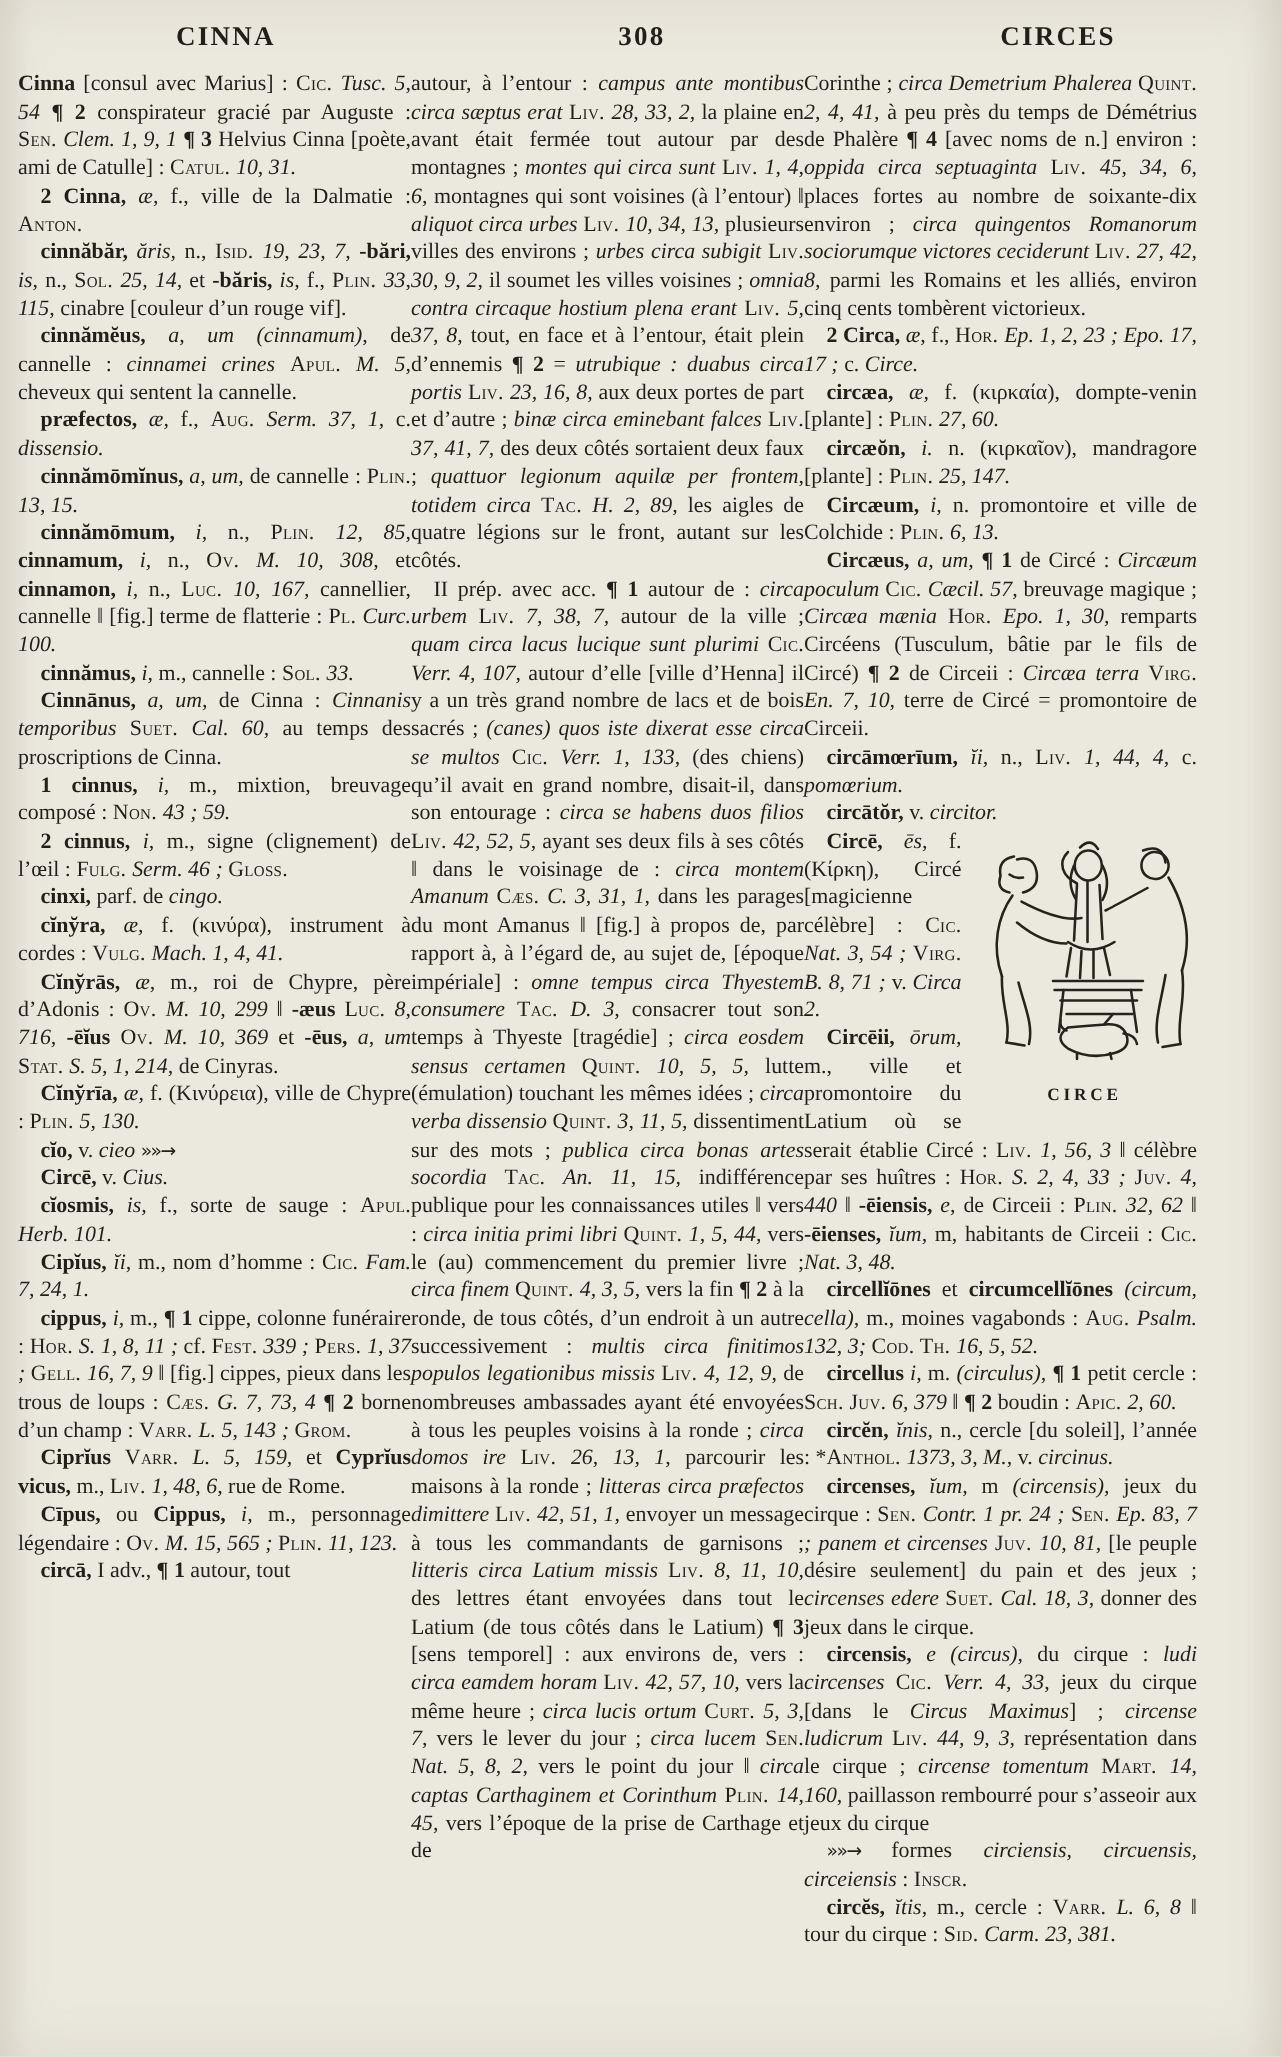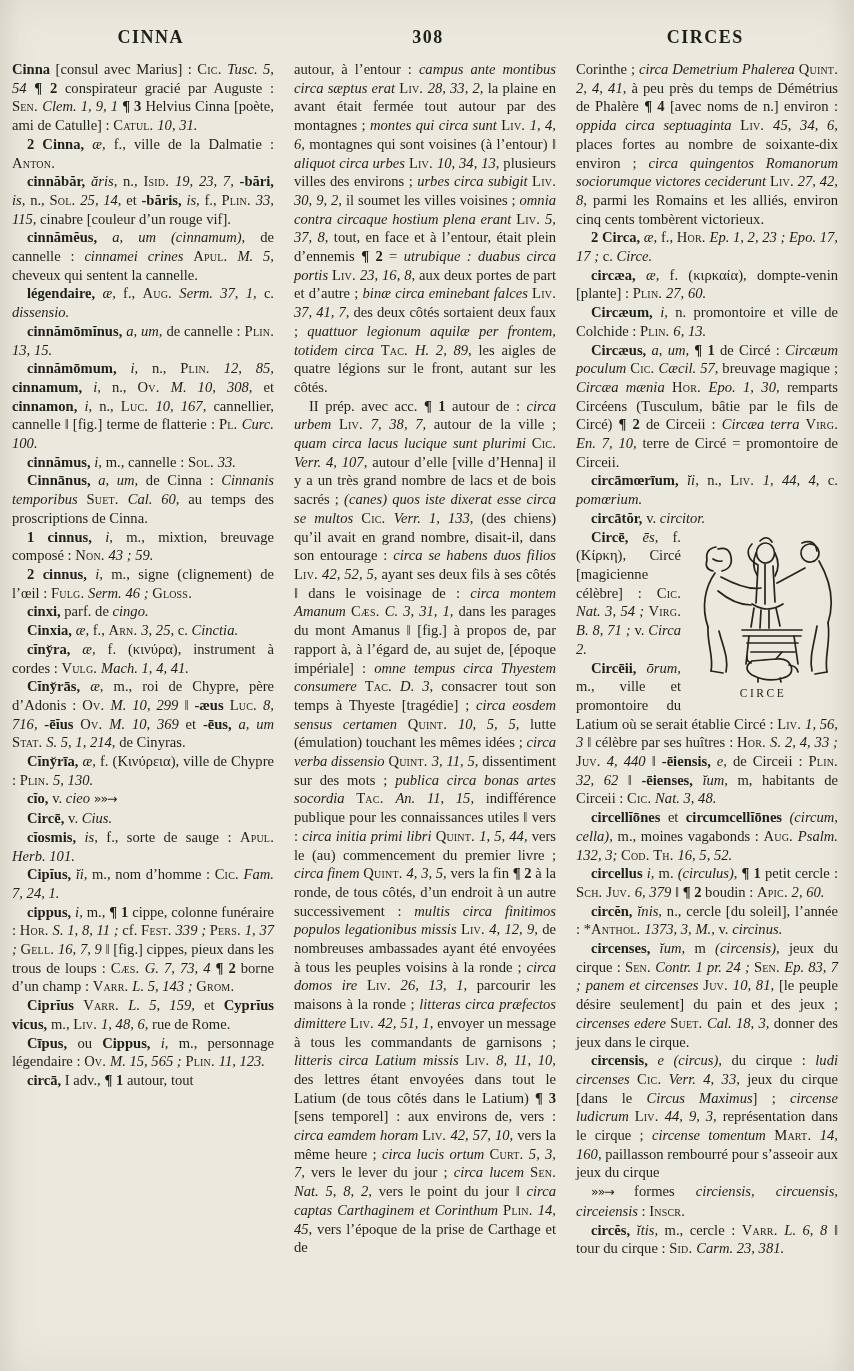--- a/index.html
+++ b/index.html
@@ -1,79 +1,79 @@
 <!DOCTYPE html>
 <html><head>
 <meta charset="utf-8">
 <style>
   html,body{margin:0;padding:0}
   body{width:854px;height:1371px;overflow:hidden;background:#e7e4da}
-  .page{box-sizing:border-box;width:854px;height:1371px;padding:25px 10px 0 12px;
+  .page{box-sizing:border-box;width:854px;height:1371px;padding:12px 10px 0 12px;
     background:linear-gradient(90deg,#e2dfd3 0,#ebe8de 20px,#ebe8de 830px,#e1ded2 854px);
     font-family:"Liberation Serif","DejaVu Serif",serif;color:#211f1a;
     box-shadow:inset 0 0 40px rgba(120,110,90,.12)}
   .header{display:flex;align-items:baseline;margin:2px 0 12px 0;
     font-weight:bold;font-size:18px;letter-spacing:1.5px}
   .header .h{flex:1;text-align:center}
-  .cols{display:flex;gap:20px}
+  .cols{display:flex;gap:0}
   .col{width:262px;text-align:justify;font-size:14.6px;line-height:18.7px}
   p.para{margin:0;text-indent:15px}
   p.noind{text-indent:0}
   .b{font-weight:bold}
   .i{font-style:italic}
   .sc{font-variant:small-caps;letter-spacing:.2px}
   .arrow{font-family:"DejaVu Sans",sans-serif;font-size:12.5px;letter-spacing:-1px;white-space:nowrap}
   .figwrap{float:right;width:150px;margin:3px 0 3px 7px;text-align:center}
   .figwrap svg{display:block;margin:0 auto}
-  .figcap{font-size:11.5px;letter-spacing:2.5px;font-weight:normal;margin-top:1px}
+  .figcap{font-size:11.5px;letter-spacing:2.5px;font-weight:bold;margin-top:14px}
 </style>
 </head>
 <body>
 
 <div class="page">
   <div class="header">
     <div class="h">CINNA</div>
     <div class="h">308</div>
     <div class="h">CIRCES</div>
   </div>
   <div class="cols">
     <div class="col">
         <p class="para noind"><span class="b">Cinna</span> [consul avec Marius] : <span class="sc">Cic. </span><span class="i">Tusc. 5, 54 </span><span class="b">¶ 2 </span>conspirateur gracié par Auguste : <span class="sc">Sen. </span><span class="i">Clem. 1, 9, 1 </span><span class="b">¶ 3 </span>Helvius Cinna [poète, ami de Catulle] : <span class="sc">Catul. </span><span class="i">10, 31.</span></p>
         <p class="para"><span class="b">2 Cinna, </span><span class="i">æ, </span>f., ville de la Dalmatie : <span class="sc">Anton.</span></p>
         <p class="para"><span class="b">cinnăbăr, </span><span class="i">ăris, </span>n., <span class="sc">Isid. </span><span class="i">19, 23, 7, </span><span class="b">-bări, </span><span class="i">is, </span>n., <span class="sc">Sol. </span><span class="i">25, 14, </span>et <span class="b">-băris, </span><span class="i">is, </span>f., <span class="sc">Plin. </span><span class="i">33, 115, </span>cinabre [couleur d’un rouge vif].</p>
         <p class="para"><span class="b">cinnămĕus, </span><span class="i">a, um (cinnamum), </span>de cannelle : <span class="i">cinnamei crines </span><span class="sc">Apul. </span><span class="i">M. 5, </span>cheveux qui sentent la cannelle.</p>
-        <p class="para"><span class="b">légendaire, </span><span class="i">æ, </span>f., <span class="sc">Aug. </span><span class="i">Serm. 37, 1, </span>c. <span class="i">dissensio.</span></p>
+        <p class="para"><span class="b">præfectos, </span><span class="i">æ, </span>f., <span class="sc">Aug. </span><span class="i">Serm. 37, 1, </span>c. <span class="i">dissensio.</span></p>
         <p class="para"><span class="b">cinnămōmĭnus, </span><span class="i">a, um, </span>de cannelle : <span class="sc">Plin. </span><span class="i">13, 15.</span></p>
         <p class="para"><span class="b">cinnămōmum, </span><span class="i">i, </span>n., <span class="sc">Plin. </span><span class="i">12, 85, </span><span class="b">cinnamum, </span><span class="i">i, </span>n., <span class="sc">Ov. </span><span class="i">M. 10, 308, </span>et <span class="b">cinnamon, </span><span class="i">i, </span>n., <span class="sc">Luc. </span><span class="i">10, 167, </span>cannellier, cannelle ‖ [fig.] terme de flatterie : <span class="sc">Pl. </span><span class="i">Curc. 100.</span></p>
         <p class="para"><span class="b">cinnămus, </span><span class="i">i, </span>m., cannelle : <span class="sc">Sol. </span><span class="i">33.</span></p>
         <p class="para"><span class="b">Cinnānus, </span><span class="i">a, um, </span>de Cinna : <span class="i">Cinnanis temporibus </span><span class="sc">Suet. </span><span class="i">Cal. 60, </span>au temps des proscriptions de Cinna.</p>
         <p class="para"><span class="b">1 cinnus, </span><span class="i">i, </span>m., mixtion, breuvage composé : <span class="sc">Non. </span><span class="i">43 ; 59.</span></p>
         <p class="para"><span class="b">2 cinnus, </span><span class="i">i, </span>m., signe (clignement) de l’œil : <span class="sc">Fulg. </span><span class="i">Serm. 46 ; </span><span class="sc">Gloss.</span></p>
         <p class="para"><span class="b">cinxi, </span>parf. de <span class="i">cingo.</span></p>
-        <p class="para"><span class="b">Cinxia, </span><span class="i">æ, </span>f., <span class="sc">Arn. </span><span class="i">3, 25, </span>c. <span class="i">Cinctia.</span></p>
         <p class="para"><span class="b">cĭny̆ra, </span><span class="i">æ, </span>f. (κινύρα), instrument à cordes : <span class="sc">Vulg. </span><span class="i">Mach. 1, 4, 41.</span></p>
         <p class="para"><span class="b">Cĭny̆rās, </span><span class="i">æ, </span>m., roi de Chypre, père d’Adonis : <span class="sc">Ov. </span><span class="i">M. 10, 299 </span>‖ <span class="b">-æus </span><span class="sc">Luc. </span><span class="i">8, 716, </span><span class="b">-ēĭus </span><span class="sc">Ov. </span><span class="i">M. 10, 369 </span>et <span class="b">-ēus, </span><span class="i">a, um </span><span class="sc">Stat. </span><span class="i">S. 5, 1, 214, </span>de Cinyras.</p>
         <p class="para"><span class="b">Cĭny̆rīa, </span><span class="i">æ, </span>f. (Κινύρεια), ville de Chypre : <span class="sc">Plin. </span><span class="i">5, 130.</span></p>
         <p class="para"><span class="b">cĭo, </span>v. <span class="i">cieo </span><span class="arrow">»»→</span></p>
         <p class="para"><span class="b">Circē, </span>v. <span class="i">Cius.</span></p>
         <p class="para"><span class="b">cĭosmis, </span><span class="i">is, </span>f., sorte de sauge : <span class="sc">Apul. </span><span class="i">Herb. 101.</span></p>
         <p class="para"><span class="b">Cipĭus, </span><span class="i">ĭi, </span>m., nom d’homme : <span class="sc">Cic. </span><span class="i">Fam. 7, 24, 1.</span></p>
         <p class="para"><span class="b">cippus, </span><span class="i">i, </span>m., <span class="b">¶ 1 </span>cippe, colonne funéraire : <span class="sc">Hor. </span><span class="i">S. 1, 8, 11 ; </span>cf. <span class="sc">Fest. </span><span class="i">339 ; </span><span class="sc">Pers. </span><span class="i">1, 37 ; </span><span class="sc">Gell. </span><span class="i">16, 7, 9 </span>‖ [fig.] cippes, pieux dans les trous de loups : <span class="sc">Cæs. </span><span class="i">G. 7, 73, 4 </span><span class="b">¶ 2 </span>borne d’un champ : <span class="sc">Varr. </span><span class="i">L. 5, 143 ; </span><span class="sc">Grom.</span></p>
         <p class="para"><span class="b">Ciprĭus </span><span class="sc">Varr. </span><span class="i">L. 5, 159, </span>et <span class="b">Cyprĭus vicus, </span>m., <span class="sc">Liv. </span><span class="i">1, 48, 6, </span>rue de Rome.</p>
         <p class="para"><span class="b">Cīpus, </span>ou <span class="b">Cippus, </span><span class="i">i, </span>m., personnage légendaire : <span class="sc">Ov. </span><span class="i">M. 15, 565 ; </span><span class="sc">Plin. </span><span class="i">11, 123.</span></p>
         <p class="para"><span class="b">circā, </span>I adv., <span class="b">¶ 1 </span>autour, tout</p>
       </div>
     <div class="col">
         <p class="para noind">autour, à l’entour : <span class="i">campus ante montibus circa sæptus erat </span><span class="sc">Liv. </span><span class="i">28, 33, 2, </span>la plaine en avant était fermée tout autour par des montagnes ; <span class="i">montes qui circa sunt </span><span class="sc">Liv. </span><span class="i">1, 4, 6, </span>montagnes qui sont voisines (à l’entour) ‖ <span class="i">aliquot circa urbes </span><span class="sc">Liv. </span><span class="i">10, 34, 13, </span>plusieurs villes des environs ; <span class="i">urbes circa subigit </span><span class="sc">Liv. </span><span class="i">30, 9, 2, </span>il soumet les villes voisines ; <span class="i">omnia contra circaque hostium plena erant </span><span class="sc">Liv. </span><span class="i">5, 37, 8, </span>tout, en face et à l’entour, était plein d’ennemis <span class="b">¶ 2 </span>= <span class="i">utrubique : duabus circa portis </span><span class="sc">Liv. </span><span class="i">23, 16, 8, </span>aux deux portes de part et d’autre ; <span class="i">binæ circa eminebant falces </span><span class="sc">Liv. </span><span class="i">37, 41, 7, </span>des deux côtés sortaient deux faux ; <span class="i">quattuor legionum aquilæ per frontem, totidem circa </span><span class="sc">Tac. </span><span class="i">H. 2, 89, </span>les aigles de quatre légions sur le front, autant sur les côtés.</p>
         <p class="para">II prép. avec acc. <span class="b">¶ 1 </span>autour de : <span class="i">circa urbem </span><span class="sc">Liv. </span><span class="i">7, 38, 7, </span>autour de la ville ; <span class="i">quam circa lacus lucique sunt plurimi </span><span class="sc">Cic. </span><span class="i">Verr. 4, 107, </span>autour d’elle [ville d’Henna] il y a un très grand nombre de lacs et de bois sacrés ; <span class="i">(canes) quos iste dixerat esse circa se multos </span><span class="sc">Cic. </span><span class="i">Verr. 1, 133, </span>(des chiens) qu’il avait en grand nombre, disait-il, dans son entourage : <span class="i">circa se habens duos filios </span><span class="sc">Liv. </span><span class="i">42, 52, 5, </span>ayant ses deux fils à ses côtés ‖ dans le voisinage de : <span class="i">circa montem Amanum </span><span class="sc">Cæs. </span><span class="i">C. 3, 31, 1, </span>dans les parages du mont Amanus ‖ [fig.] à propos de, par rapport à, à l’égard de, au sujet de, [époque impériale] : <span class="i">omne tempus circa Thyestem consumere </span><span class="sc">Tac. </span><span class="i">D. 3, </span>consacrer tout son temps à Thyeste [tragédie] ; <span class="i">circa eosdem sensus certamen </span><span class="sc">Quint. </span><span class="i">10, 5, 5, </span>lutte (émulation) touchant les mêmes idées ; <span class="i">circa verba dissensio </span><span class="sc">Quint. </span><span class="i">3, 11, 5, </span>dissentiment sur des mots ; <span class="i">publica circa bonas artes socordia </span><span class="sc">Tac. </span><span class="i">An. 11, 15, </span>indifférence publique pour les connaissances utiles ‖ vers : <span class="i">circa initia primi libri </span><span class="sc">Quint. </span><span class="i">1, 5, 44, </span>vers le (au) commencement du premier livre ; <span class="i">circa finem </span><span class="sc">Quint. </span><span class="i">4, 3, 5, </span>vers la fin <span class="b">¶ 2 </span>à la ronde, de tous côtés, d’un endroit à un autre successivement : <span class="i">multis circa finitimos populos legationibus missis </span><span class="sc">Liv. </span><span class="i">4, 12, 9, </span>de nombreuses ambassades ayant été envoyées à tous les peuples voisins à la ronde ; <span class="i">circa domos ire </span><span class="sc">Liv. </span><span class="i">26, 13, 1, </span>parcourir les maisons à la ronde ; <span class="i">litteras circa præfectos dimittere </span><span class="sc">Liv. </span><span class="i">42, 51, 1, </span>envoyer un message à tous les commandants de garnisons ; <span class="i">litteris circa Latium missis </span><span class="sc">Liv. </span><span class="i">8, 11, 10, </span>des lettres étant envoyées dans tout le Latium (de tous côtés dans le Latium) <span class="b">¶ 3 </span>[sens temporel] : aux environs de, vers : <span class="i">circa eamdem horam </span><span class="sc">Liv. </span><span class="i">42, 57, 10, </span>vers la même heure ; <span class="i">circa lucis ortum </span><span class="sc">Curt. </span><span class="i">5, 3, 7, </span>vers le lever du jour ; <span class="i">circa lucem </span><span class="sc">Sen. </span><span class="i">Nat. 5, 8, 2, </span>vers le point du jour ‖ <span class="i">circa captas Carthaginem et Corinthum </span><span class="sc">Plin. </span><span class="i">14, 45, </span>vers l’époque de la prise de Carthage et de</p>
       </div>
     <div class="col">
         <p class="para noind">Corinthe ; <span class="i">circa Demetrium Phalerea </span><span class="sc">Quint. </span><span class="i">2, 4, 41, </span>à peu près du temps de Démétrius de Phalère <span class="b">¶ 4 </span>[avec noms de n.] environ : <span class="i">oppida circa septuaginta </span><span class="sc">Liv. </span><span class="i">45, 34, 6, </span>places fortes au nombre de soixante-dix environ ; <span class="i">circa quingentos Romanorum sociorumque victores ceciderunt </span><span class="sc">Liv. </span><span class="i">27, 42, 8, </span>parmi les Romains et les alliés, environ cinq cents tombèrent victorieux.</p>
         <p class="para"><span class="b">2 Circa, </span><span class="i">æ, </span>f., <span class="sc">Hor. </span><span class="i">Ep. 1, 2, 23 ; Epo. 17, 17 ; </span>c. <span class="i">Circe.</span></p>
         <p class="para"><span class="b">circæa, </span><span class="i">æ, </span>f. (κιρκαία), dompte-venin [plante] : <span class="sc">Plin. </span><span class="i">27, 60.</span></p>
+        <p class="para"><span class="b">circæŏn, </span><span class="i">i. </span>n. (κιρκαῖον), mandragore [plante] : <span class="sc">Plin. </span><span class="i">25, 147.</span></p>
         <p class="para"><span class="b">Circæum, </span><span class="i">i, </span>n. promontoire et ville de Colchide : <span class="sc">Plin. </span><span class="i">6, 13.</span></p>
         <p class="para"><span class="b">Circæus, </span><span class="i">a, um, </span><span class="b">¶ 1 </span>de Circé : <span class="i">Circæum poculum </span><span class="sc">Cic. </span><span class="i">Cæcil. 57, </span>breuvage magique ; <span class="i">Circæa mænia </span><span class="sc">Hor. </span><span class="i">Epo. 1, 30, </span>remparts Circéens (Tusculum, bâtie par le fils de Circé) <span class="b">¶ 2 </span>de Circeii : <span class="i">Circæa terra </span><span class="sc">Virg. </span><span class="i">En. 7, 10, </span>terre de Circé = promontoire de Circeii.</p>
         <p class="para"><span class="b">circāmœrīum, </span><span class="i">ĭi, </span>n., <span class="sc">Liv. </span><span class="i">1, 44, 4, </span>c. <span class="i">pomœrium.</span></p>
         <p class="para"><span class="b">circātŏr, </span>v. <span class="i">circitor.</span></p>
         <div class="figwrap">
     <svg width="150" height="152" viewBox="0 0 150 152">
       <g fill="none" stroke="#26231d" stroke-width="1.7" stroke-linecap="round" stroke-linejoin="round">
 
         <path d="M28 16 q-11 2 -9 13 q-3 9 6 11"></path>
         <path d="M30 18 q11 -3 13 8 q2 11 -9 14"></path>

